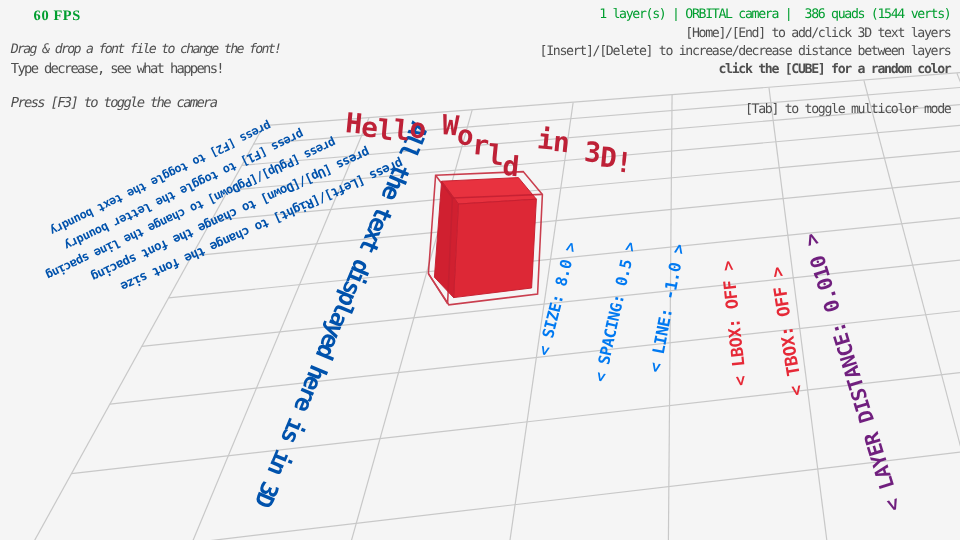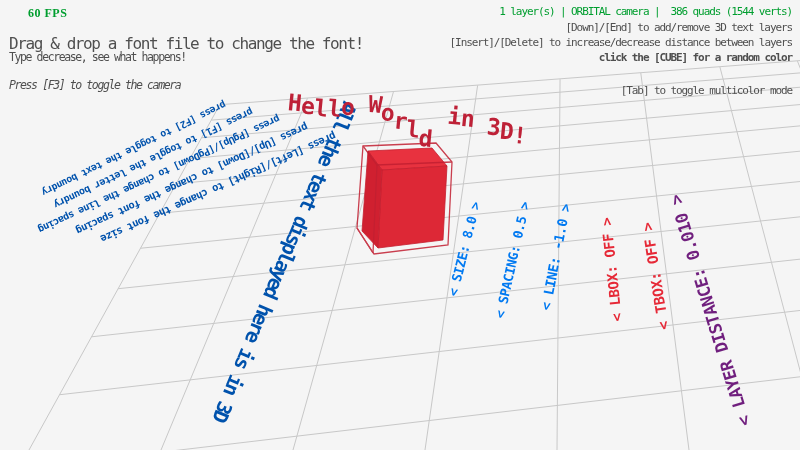--- a/index.html
+++ b/index.html
@@ -3,21 +3,21 @@
 <meta charset="utf-8">
 <style>
   html,body{margin:0;padding:0;}
   body{
     width:800px;height:450px;position:relative;overflow:hidden;
     background:#f5f5f5;
     font-family:"DejaVu Sans Mono", monospace;
   }
   .hud{position:absolute;white-space:pre;color:#4f4f4f;}
   .fps{left:28px;top:6px;font-size:12px;font-weight:bold;color:#009e2f;letter-spacing:0.5px;font-family:Liberation Serif, serif;}
-  .hint1{left:9px;top:34px;font-size:16px;letter-spacing:-1.4px;}
+  .hint1{left:9px;top:34px;font-size:11px;letter-spacing:-1.4px;font-style:italic;}
   .hint2{left:9px;top:50px;font-size:11.5px;letter-spacing:-1.4px;}
   .hint3{left:9px;top:78px;font-size:11.5px;letter-spacing:-1.4px;font-style:italic;}
   .right{right:8px;font-size:11px;letter-spacing:-1.1px;}
   .status{top:5px;color:#009e2f;}
   .r1{top:21px;} .r2{top:36px;} .r3{top:51px;font-weight:bold;} .r4{top:84px;}
   svg text{font-family:"DejaVu Sans Mono", monospace;font-weight:bold;}
   .gridline{stroke:#c8c8c8;stroke-width:1;fill:none;}
 </style>
 </head>
 <body>
@@ -77,16 +77,16 @@
 
   <text id="wave" xml:space="preserve" transform="translate(287,113) rotate(5.5)" font-size="23" letter-spacing="-0.5" fill="#BE2137"><tspan dy="-3">H</tspan><tspan dy="2">e</tspan><tspan dy="1">l</tspan><tspan dy="-1">l</tspan><tspan dy="-3">o</tspan><tspan dy="4"> </tspan><tspan dy="-9">W</tspan><tspan dy="7">o</tspan><tspan dy="7">r</tspan><tspan dy="7">l</tspan><tspan dy="8">d</tspan><tspan dy="-20"> </tspan><tspan dy="-5">i</tspan><tspan dy="1">n</tspan><tspan dy="4"> </tspan><tspan dy="2">3</tspan><tspan dy="3">D</tspan><tspan dy="3">!</tspan></text>
 </svg>
 
 <div class="hud fps">60 FPS</div>
 <div class="hud hint1">Drag &amp; drop a font file to change the font!</div>
 <div class="hud hint2">Type decrease, see what happens!</div>
 <div class="hud hint3">Press [F3] to toggle the camera</div>
 
 <div class="hud right status">1 layer(s) | ORBITAL camera |  386 quads (1544 verts)</div>
-<div class="hud right r1">[Down]/[End] to add/remove 3D text layers</div>
+<div class="hud right r1">[Home]/[End] to add/click 3D text layers</div>
 <div class="hud right r2">[Insert]/[Delete] to increase/decrease distance between layers</div>
 <div class="hud right r3">click the [CUBE] for a random color</div>
 <div class="hud right r4">[Tab] to toggle multicolor mode</div>
 
 </body></html>

